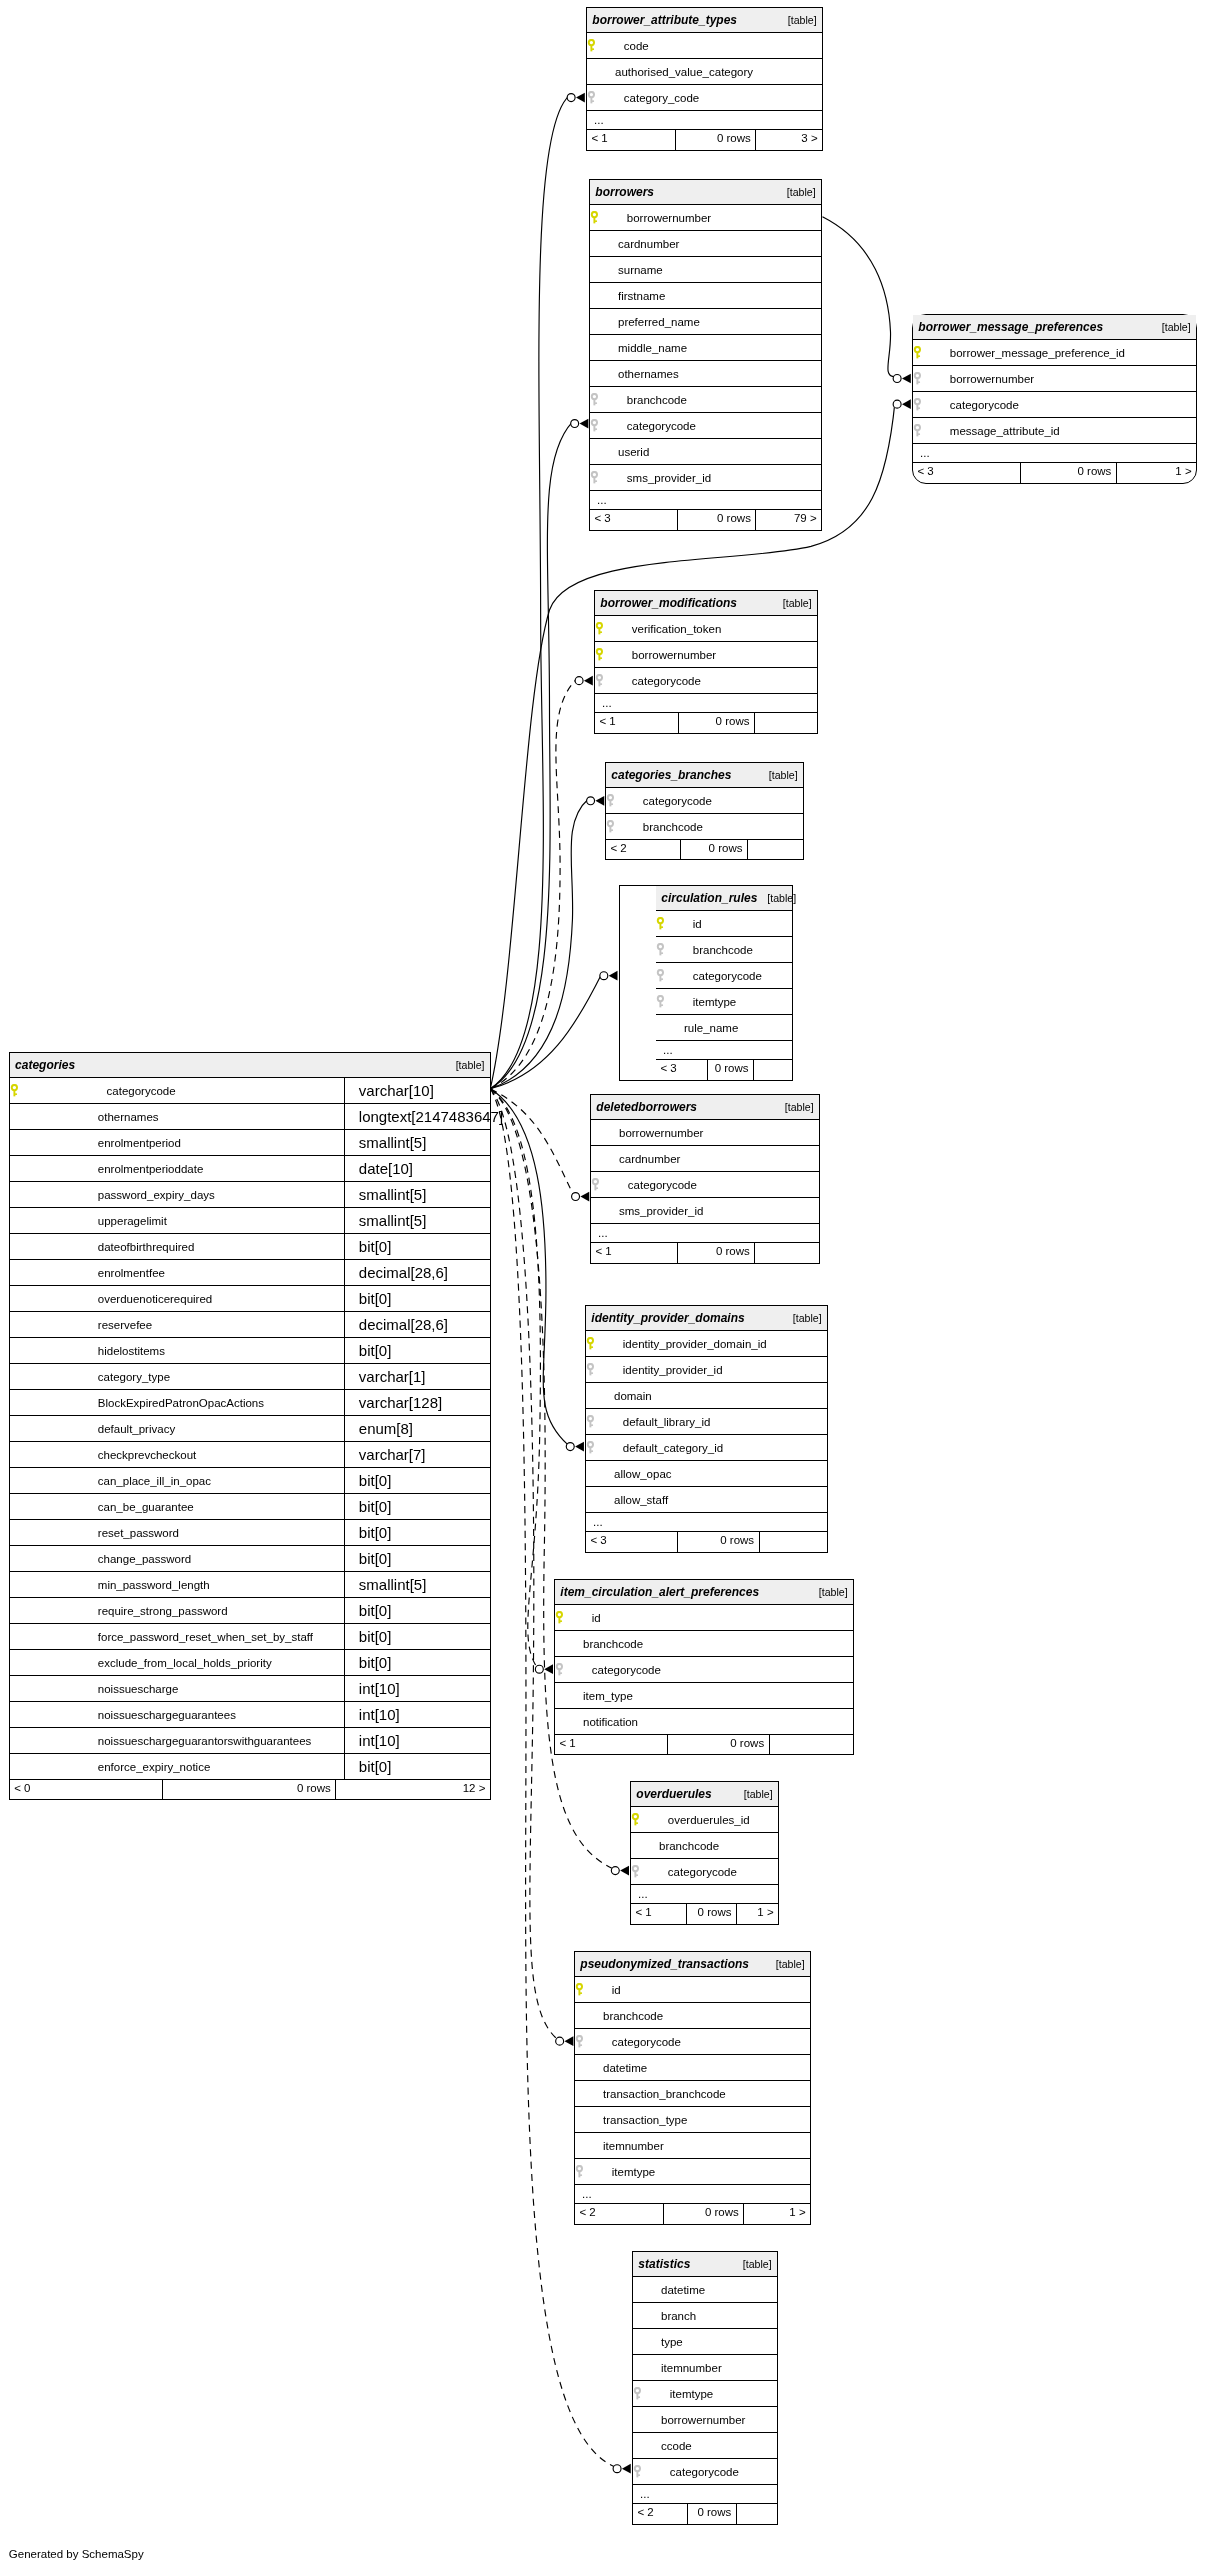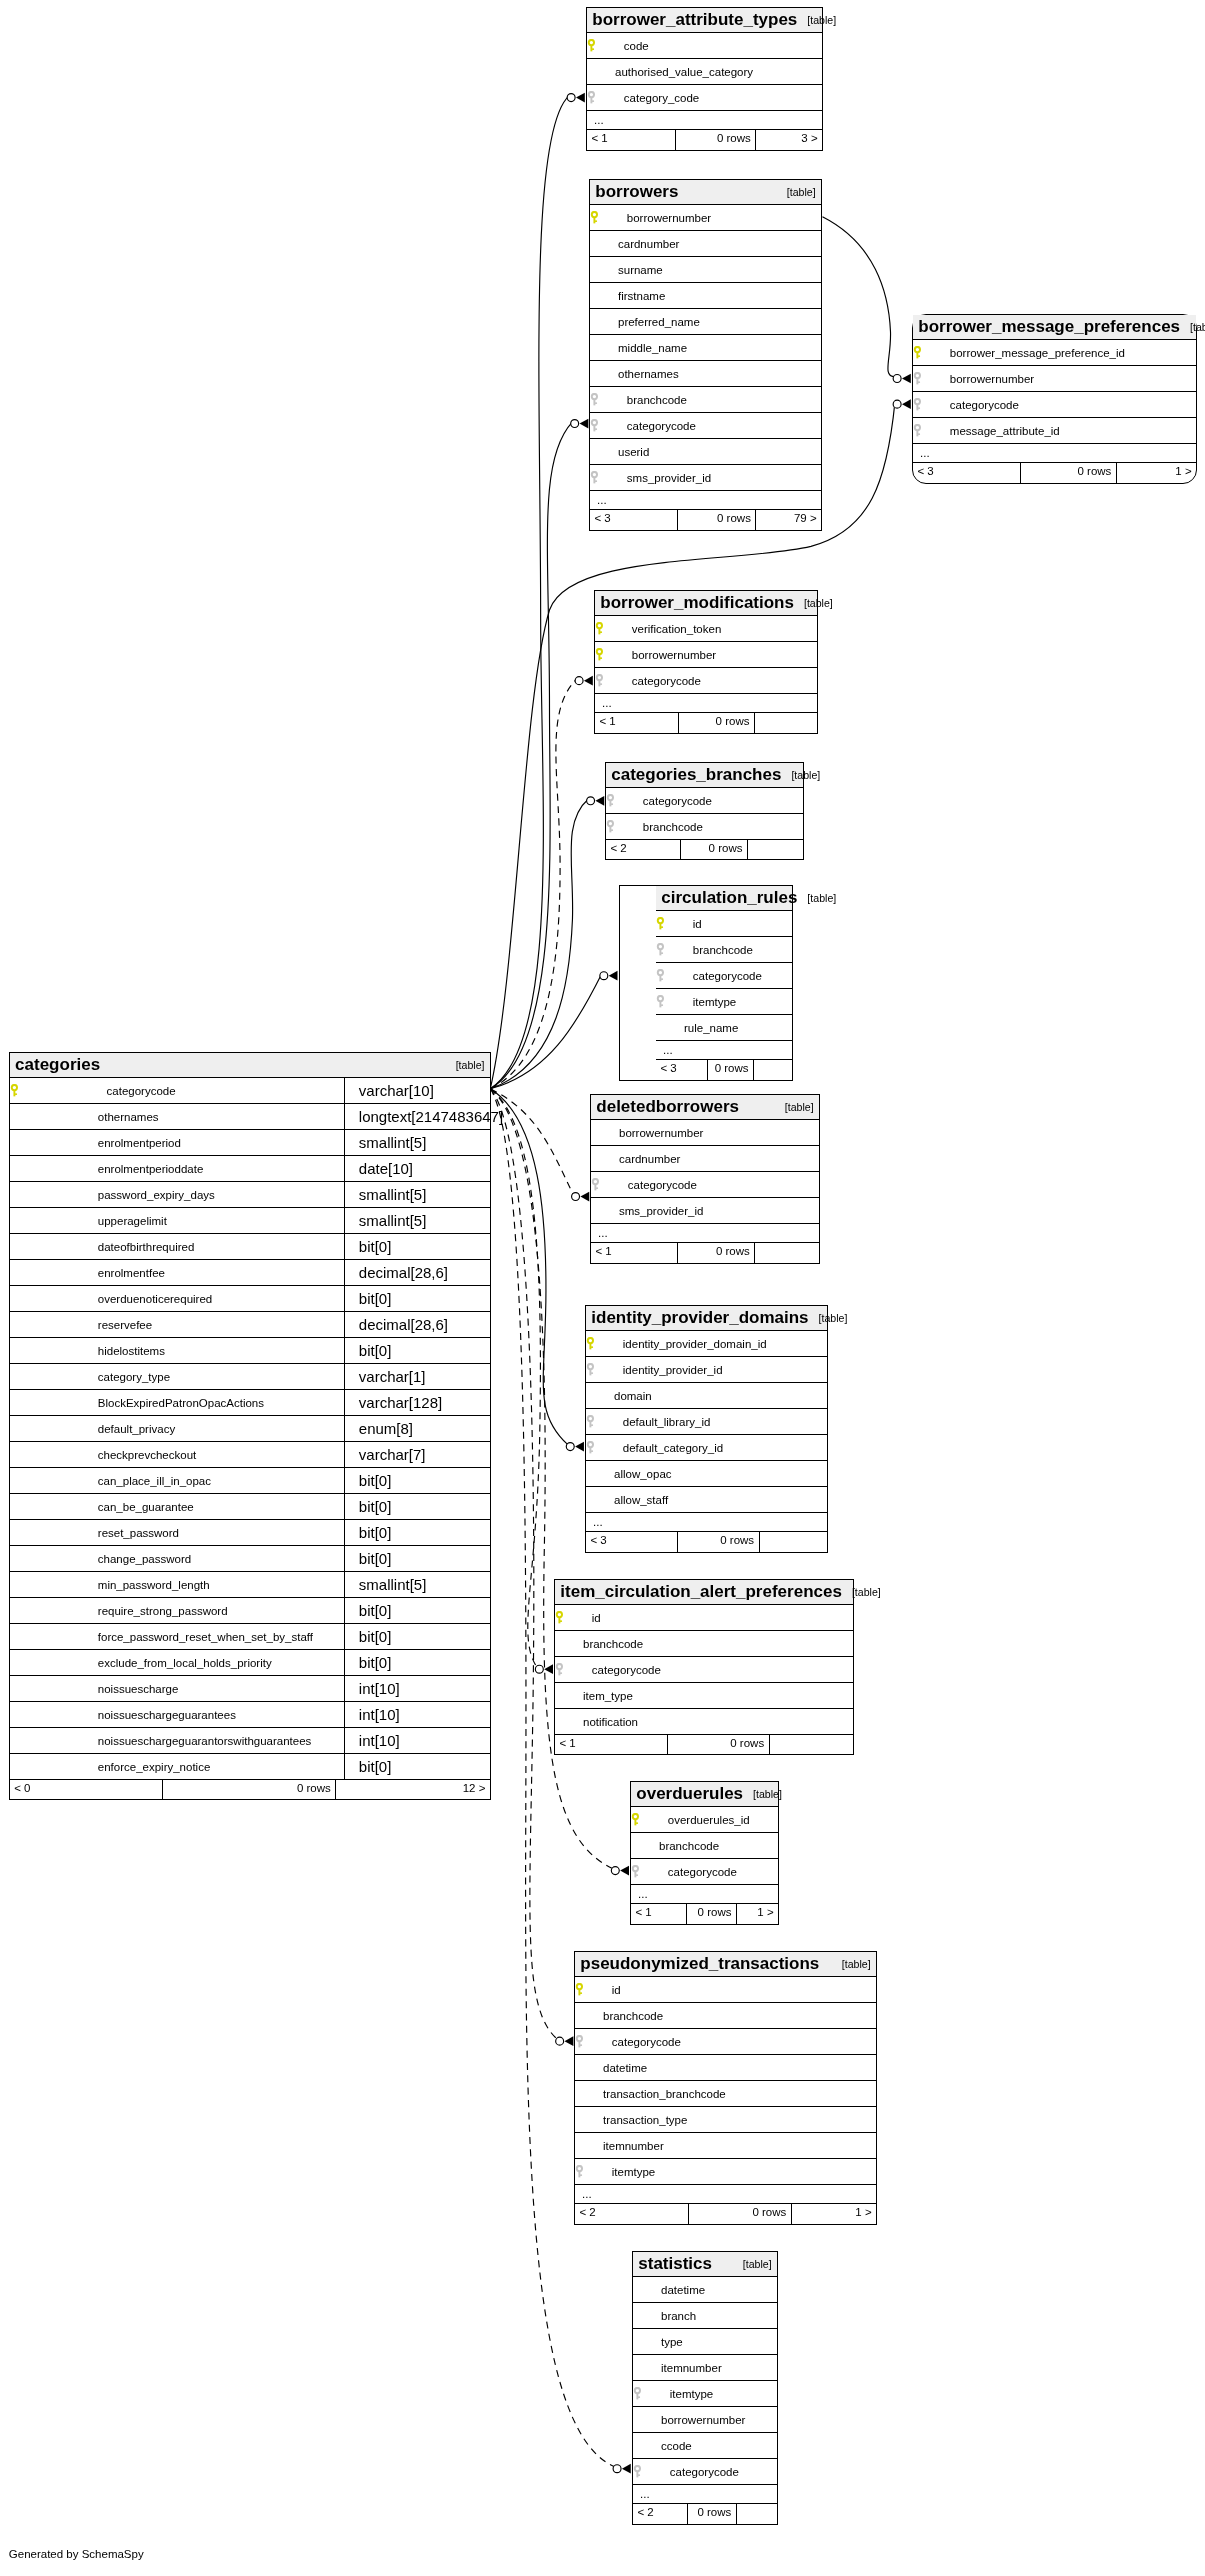--- a/index.html
+++ b/index.html
@@ -3,21 +3,21 @@
 <meta charset="utf-8">
 <style>
   html,body{margin:0;padding:0;background:#fff;}
   body{position:relative;width:1205px;height:2576px;overflow:hidden;
        font-family:"Liberation Sans", sans-serif;color:#000;}
   #rel-layer{position:absolute;left:0;top:0;z-index:1;}
   .tbl{position:absolute;background:#fff;border:1.8px solid #000;z-index:2;box-sizing:border-box;}
   .tbl > :last-child{border-bottom:none;}
   .hd{height:25px;background:#efefef;border-bottom:0.9px solid #000;display:flex;
       justify-content:space-between;align-items:center;padding:0 5.3px;box-sizing:border-box;}
-  .hd .title{font-weight:bold;font-size:17px;white-space:nowrap;}
+  .hd .title{font-weight:bold;font-size:12px;white-space:nowrap;font-style:italic;}
   .hd .tag{font-size:10.6px;white-space:nowrap;margin-left:10px;}
   .row{height:26px;border-bottom:0.9px solid #000;position:relative;display:flex;
        align-items:center;box-sizing:border-box;}
   .nm{margin-left:28px;font-size:11.5px;white-space:nowrap;}
   .typed .nm{margin-left:88px;}
   .tp{position:absolute;right:0;top:0;height:100%;width:146px;border-left:0.9px solid #000;
       display:flex;align-items:center;padding-left:14px;font-size:15px;box-sizing:border-box;}
   .ell{height:19.4px;border-bottom:0.9px solid #000;display:flex;align-items:center;
        padding-left:7px;font-size:11.5px;box-sizing:border-box;}
   .ftr{display:flex;height:19.4px;font-size:11.5px;box-sizing:border-box;}
@@ -590,21 +590,21 @@
         </svg>
         <span class="nm">categorycode</span>
       </div>
       <div class="ell">...</div>
       <div class="ftr">
         <div class="c1">&lt; 1</div>
         <div class="c2">0 rows</div>
         <div class="c3">1 &gt;</div>
       </div>
     </div>
-    <div class="tbl" style="left: 574px; top: 1951px; width: 303px;">
+    <div class="tbl" style="left: 574px; top: 1951px; width: 237px;">
       <div class="hd">
         <span class="title">pseudonymized_transactions</span>
         <span class="tag">[table]</span>
       </div>
       <div class="row">
         <svg width="8.8" height="13.3" viewBox="0 0 10 15">
           <circle cx="5" cy="4" r="3" fill="none" stroke="#d6d600" stroke-width="2.2"></circle>
           <line x1="5" y1="7" x2="5" y2="14" stroke="#d6d600" stroke-width="2.2"></line>
           <line x1="5" y1="11.5" x2="8" y2="11.5" stroke="#d6d600" stroke-width="1.8"></line>
         </svg>

